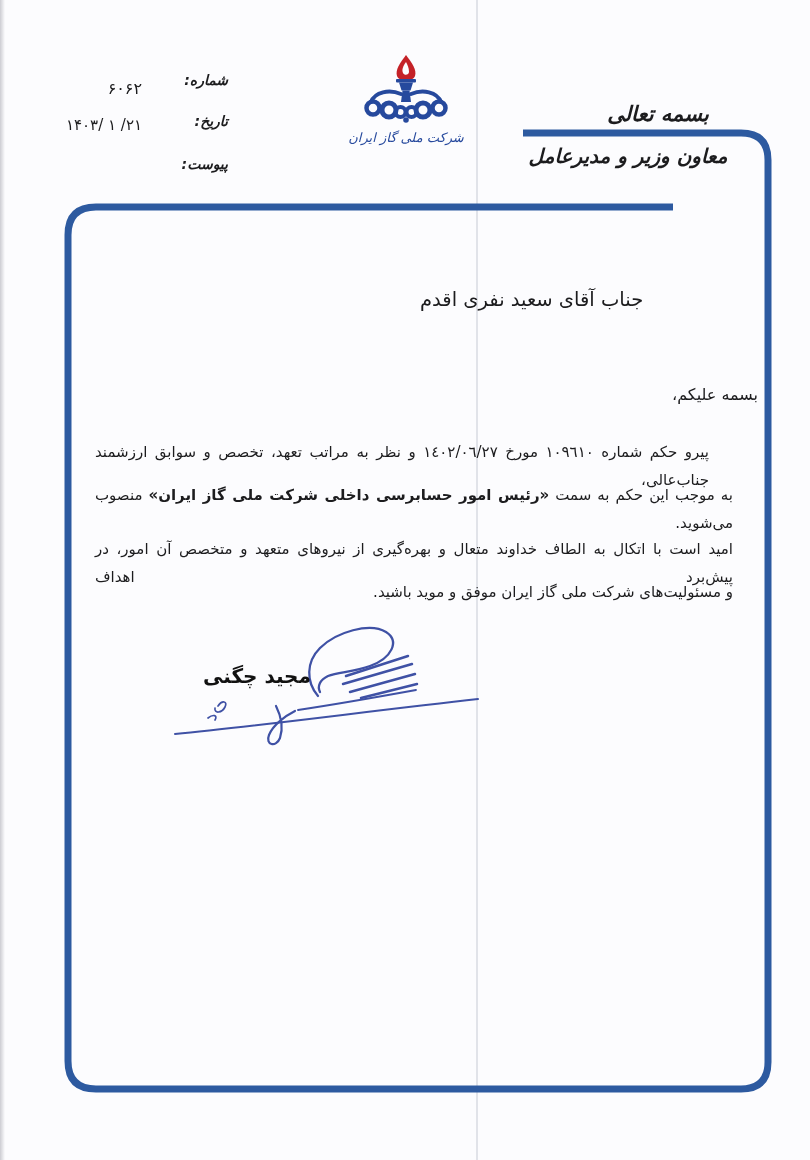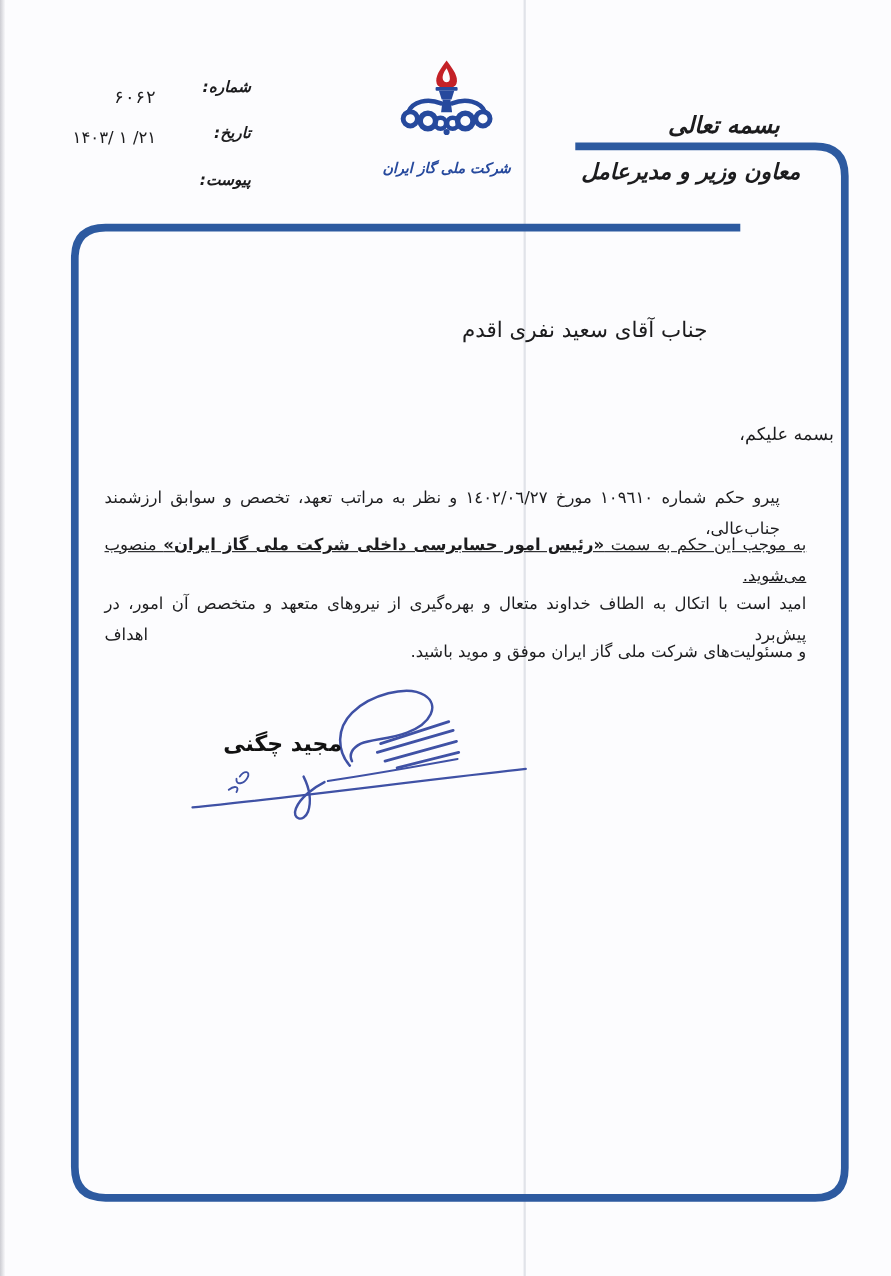--- a/index.html
+++ b/index.html
@@ -10,37 +10,37 @@
   }
   .scan-edge{position:absolute;left:0;top:0;width:5px;height:100%;
     background:linear-gradient(to right,rgba(95,95,110,.30),rgba(95,95,110,0));}
   .fold-line{position:absolute;left:476px;top:0;width:2px;height:100%;
     background:rgba(185,190,202,.40);}
   
   .ref-label{position:absolute;left:138px;width:90px;text-align:right;
     font-size:14px;font-weight:700;font-style:italic;letter-spacing:.5px;}
   .lbl-no{top:72px;} .lbl-date{top:113px;} .lbl-att{top:156px;}
   .ref-value{position:absolute;left:38px;width:104px;text-align:right;font-size:16px;}
-  .val-no{top:79px;font-family:Liberation Mono, monospace;} .val-date{top:116px;font-size:15px;}
+  .val-no{top:79px;} .val-date{top:116px;font-size:15px;}
   .logo{position:absolute;left:343px;top:52px;width:126px;text-align:center;}
   .logo svg{display:block;margin:0 auto;}
-  .logo-name{margin-top:16px;font-size:13px;font-weight:700;font-style:italic;color:#26499d;white-space:nowrap;}
+  .logo-name{margin-top:0;font-size:13px;font-weight:400;font-style:italic;color:#26499d;white-space:nowrap;}
   .bismillah{position:absolute;left:598px;top:74px;width:120px;text-align:center;
     font-size:21px;font-weight:700;font-style:italic;margin-top:28px;}
   .lh-title{position:absolute;left:512px;top:144px;width:232px;text-align:center;
     font-size:20px;font-weight:700;font-style:italic;white-space:nowrap;}
   .frame{position:absolute;left:0;top:0;}
   
   .recipient{position:absolute;left:420px;top:288px;width:338px;text-align:left;
     font-size:19.5px;font-weight:400;}
   .salutation{position:absolute;left:560px;top:385px;width:198px;text-align:right;font-size:16px;}
   .bline{position:absolute;left:95px;width:638px;height:30px;line-height:28px;
     font-size:15px;text-align:justify;text-align-last:justify;white-space:normal;}
   .bline.indent{padding-right:24px;width:614px;}
-  .l1{top:438px;} .l2{top:481px;text-decoration:underline;} .l3{top:535px;}
+  .l1{top:438px;} .l2{top:481px;} .l3{top:535px;}
   .l4{top:578px;text-align:right;text-align-last:right;}
   .bline b{font-weight:700;}
   
   .sig{position:absolute;left:158px;top:606px;width:335px;height:148px;}
   .sig svg{position:absolute;left:0;top:0;}
   .signer{position:absolute;left:45px;top:58px;width:110px;text-align:left;
     font-size:20px;font-weight:700;color:#111;}
 </style>
 </head>
 <body>

